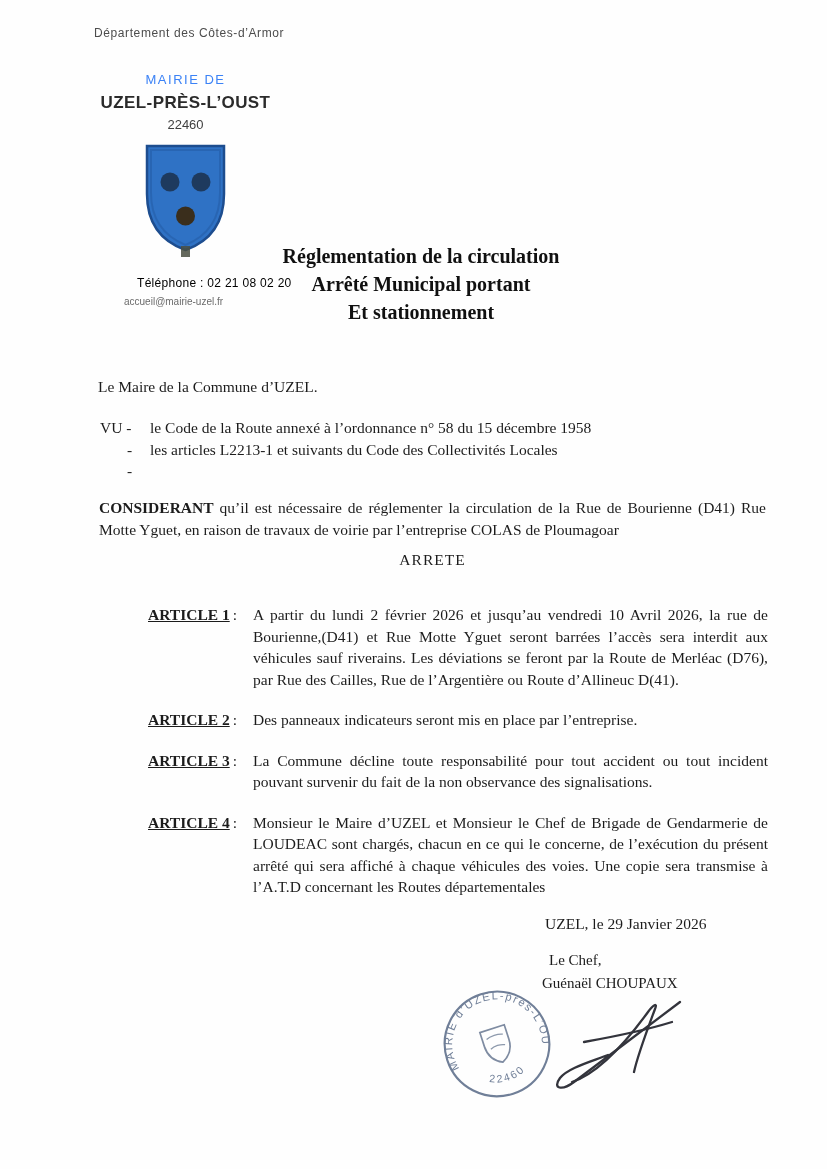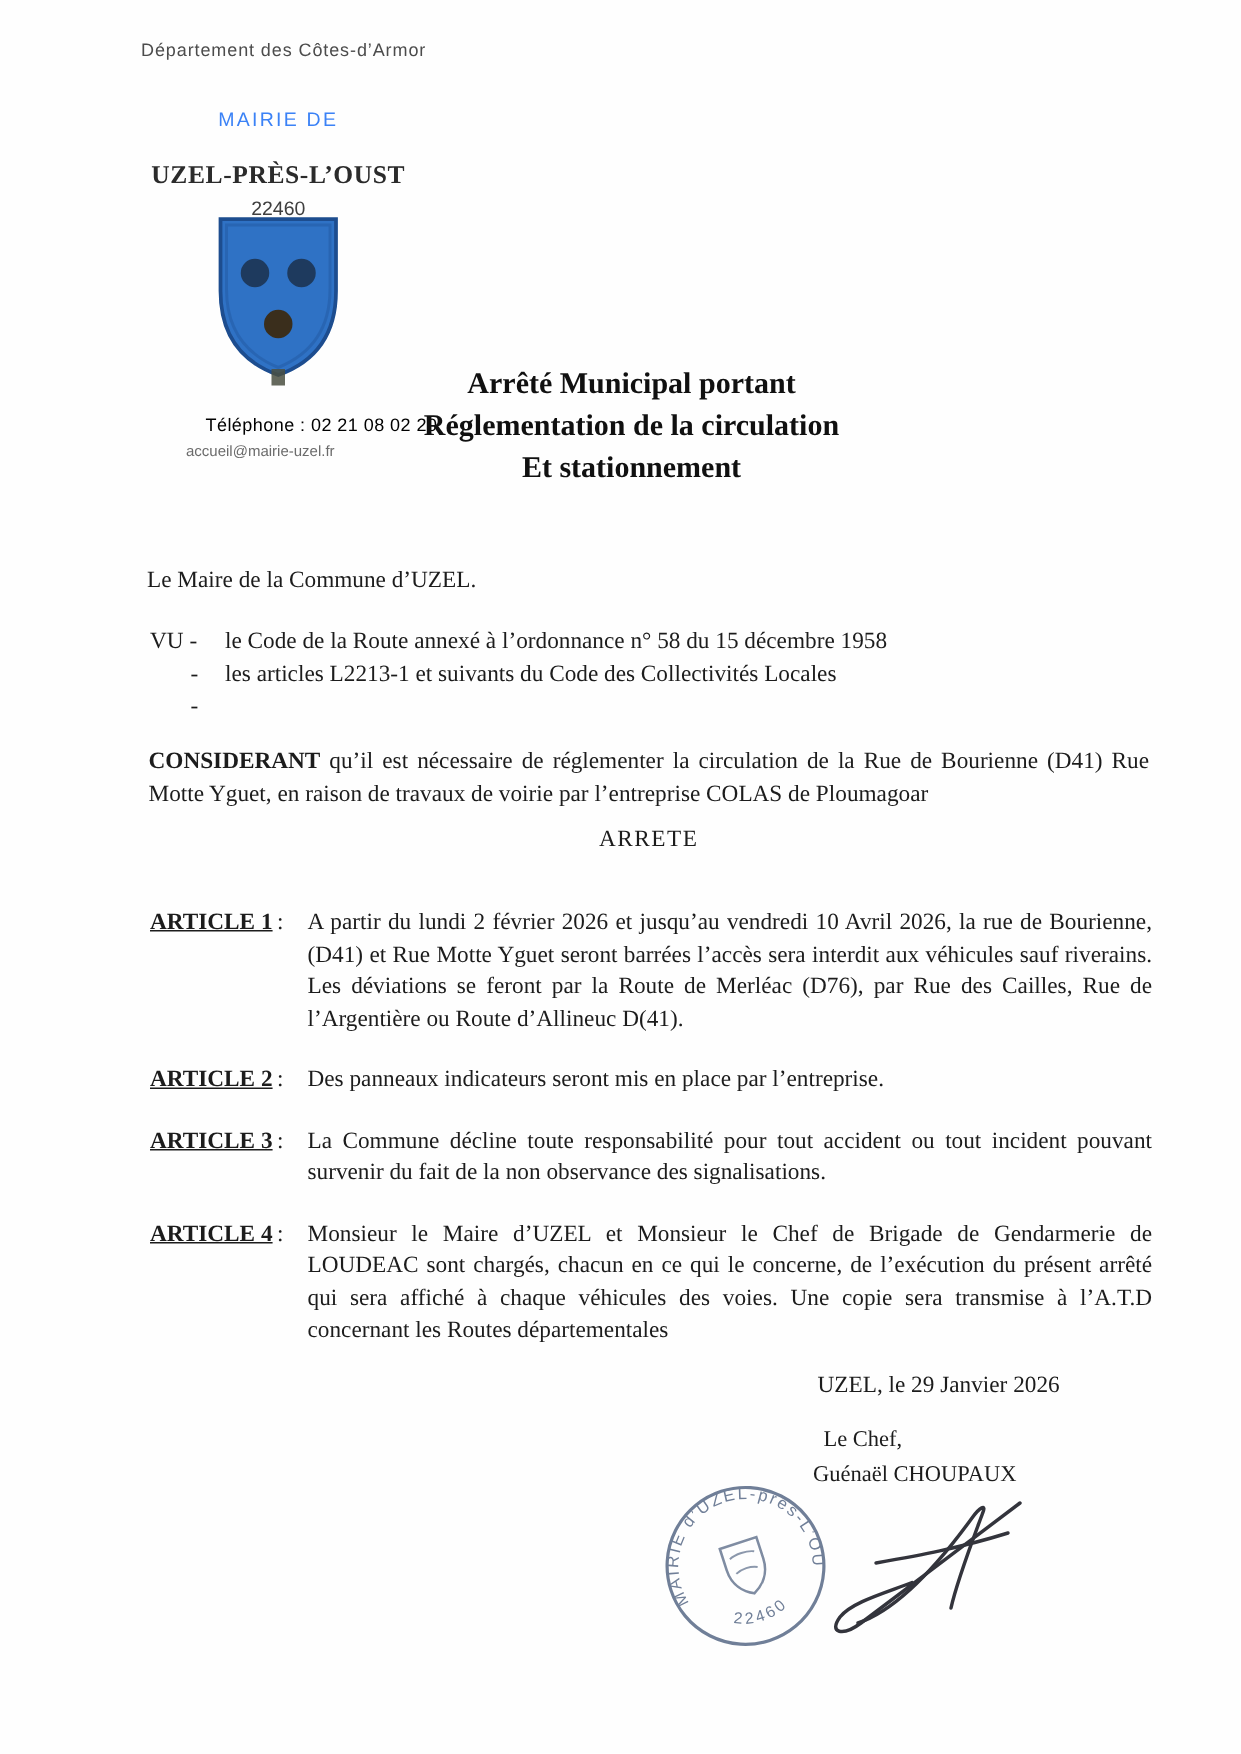--- a/index.html
+++ b/index.html
@@ -6,21 +6,21 @@
   html,body { background:#ffffff; }
   body { font-family:"Liberation Serif", serif; color:#1c1c1c; }
   .page { position:relative; width:827px; height:1169px; background:#fefefe; overflow:hidden; margin:0 auto; }
 
   
   .dept-line { position:absolute; left:94px; top:26px; font-family:"Liberation Sans",sans-serif;
                font-size:12px; color:#4c4c4c; letter-spacing:.6px; }
   .mairie-block { position:absolute; left:83px; top:72px; width:205px; text-align:center;
                   font-family:"Liberation Sans",sans-serif; color:#3d3d3d; }
   .mairie-line1 { font-size:13px; letter-spacing:1.5px; color:#3b82f6; }
-  .mairie-line2 { font-size:17px; font-weight:bold; color:#2b2b2b; margin-top:20px; letter-spacing:.4px;font-family:Liberation Serif, serif; }
+  .mairie-line2 { font-size:17px; font-weight:bold; color:#2b2b2b; margin-top:6px; letter-spacing:.4px; }
   .mairie-postal { font-size:13px; margin-top:4px; color:#3f3f3f; }
   .coat { position:absolute; left:141px; top:142px; }
   .phone-line { position:absolute; left:105px; top:276px; font-family:"Liberation Sans",sans-serif;
                 font-size:12px; color:#000000; letter-spacing:.3px;margin-left:32px; }
   .email-line { position:absolute; left:124px; top:296px; font-family:"Liberation Sans",sans-serif;
                 font-size:10px; color:#6b6b6b; }
 
   
   .doc-title { position:absolute; left:228px; top:242px; width:386px; text-align:center;
                font-weight:bold; font-size:20px; line-height:28px; color:#101010; }
@@ -34,21 +34,21 @@
   .vu-dash { width:50px; padding-left:27px; flex-shrink:0; }
 
   .considerant { position:absolute; left:99px; top:497px; width:667px; font-size:15.5px;
                  line-height:22px; text-align:justify; }
   .considerant b { font-weight:bold; }
 
   .arrete-heading { position:absolute; left:100px; top:551px; width:665px; text-align:center;
                     font-size:15.5px; letter-spacing:1px; }
 
   .articles { position:absolute; left:100px; top:604px; width:668px; font-size:15.5px; line-height:21.5px; }
-  .article { display:flex; margin-bottom:19px; }
+  .article { display:flex; margin-bottom:19px;margin-left:48px; }
   .art-head { width:105px; flex-shrink:0; white-space:nowrap; }
   .art-label { font-weight:bold; text-decoration:underline; }
   .art-colon { margin-left:3px; }
   .art-text { flex:1; text-align:justify; }
 
   
   .date-line { position:absolute; left:545px; top:915px; font-size:15.5px; }
   .maire-title { position:absolute; left:549px; top:952px; font-size:15px; }
   .maire-name { position:absolute; left:542px; top:975px; font-size:15px; }
   .stamp { position:absolute; left:433px; top:983px; opacity:.88; }
@@ -73,22 +73,22 @@
     <circle cx="29" cy="40" r="9.5" fill="#1e3a5e"></circle>
     <circle cx="60" cy="40" r="9.5" fill="#1e3a5e"></circle>
     <circle cx="44.5" cy="74" r="9.5" fill="#3a2e1c"></circle>
     <rect x="40" y="104" width="9" height="11" fill="#4a4f41" opacity="0.85"></rect>
   </svg>
 
   <div class="phone-line">Téléphone : 02 21 08 02 20</div>
   <div class="email-line">accueil@mairie-uzel.fr</div>
 
   <div class="doc-title">
+    <div>Réglementation de la circulation</div>
     <div>Arrêté Municipal portant</div>
-    <div>Réglementation de la circulation</div>
     <div>Et stationnement</div>
   </div>
 
   <div class="intro-line">Le Maire de la Commune d’UZEL.</div>
 
   <div class="vu-block">
     <div class="vu-row">
       <span class="vu-label">VU -</span>
       <span class="vu-text">le Code de la Route annexé à l’ordonnance n° 58 du 15 décembre 1958</span>
     </div>

